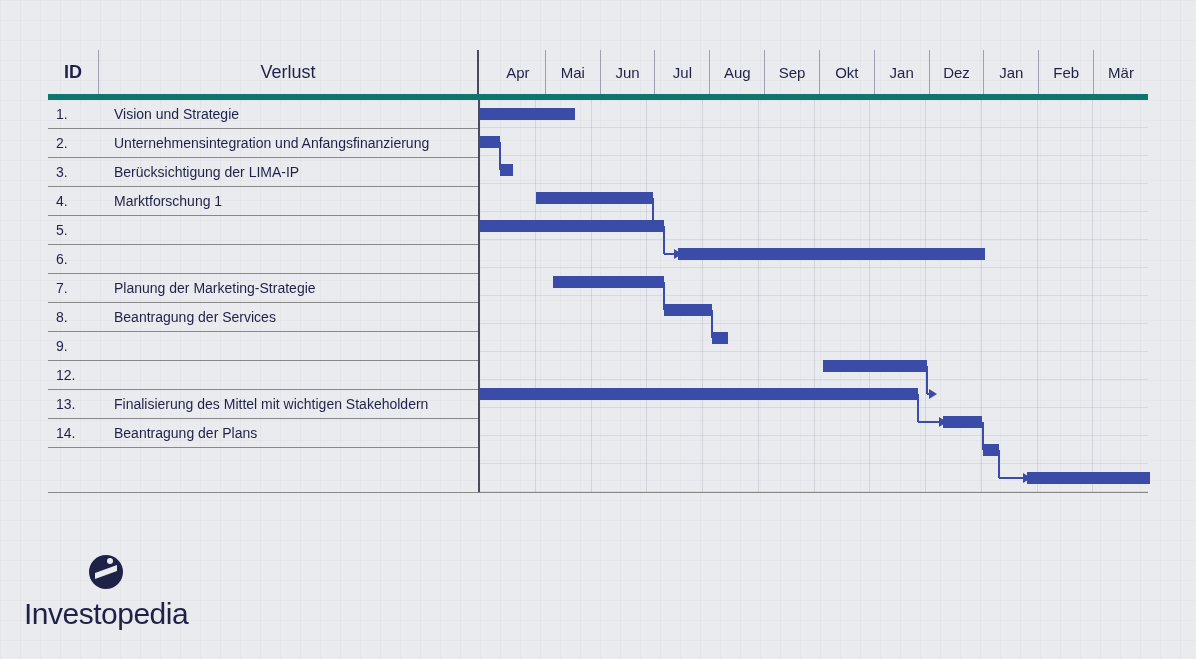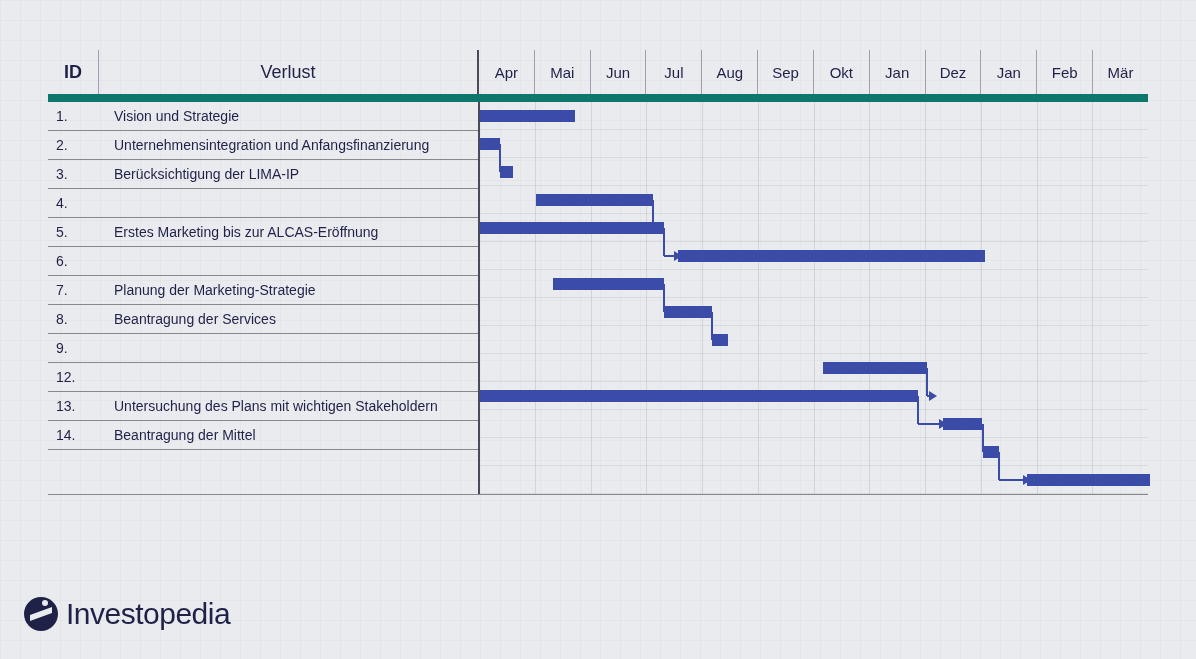--- a/index.html
+++ b/index.html
@@ -1,35 +1,35 @@
 <!DOCTYPE html>
 <html><head>
 <meta charset="utf-8">
 <style>
 html,body{margin:0;padding:0;width:1196px;height:659px;background:#eaebef;font-family:Arial,Helvetica,sans-serif;color:#1f2147;position:relative;}
 body{background-image:linear-gradient(to right,rgba(0,0,0,0.025) 1px,transparent 1px),linear-gradient(to bottom,rgba(0,0,0,0.025) 1px,transparent 1px);background-size:20px 20px;}
 .chart{position:absolute;left:48px;top:50px;width:1100px;}
-.hdr{display:flex;height:44px;border-bottom:8px solid #0f766e;}
+.hdr{display:flex;height:44px;border-bottom:6px solid #0f766e;}
 .hdr .id{width:50px;display:flex;align-items:center;justify-content:center;font-weight:600;font-size:18px;border-right:1px solid #9ca0b0;}
 .hdr .task{width:378px;display:flex;align-items:center;justify-content:center;font-weight:500;font-size:18px;border-right:2px solid #4a4a5a;}
-.hdr .months{flex:1;display:flex;}
+.hdr .months{flex:1;display:flex;padding-left:12px;}
 .hdr .months .m{flex:1;display:flex;align-items:center;justify-content:center;font-weight:500;font-size:15px;border-right:1px solid #9ca0b0;}
 .hdr .months .m:last-child{border-right:none;}
 .body{display:flex;border-bottom:1px solid #888;}
 .left{width:430px;border-right:2px solid #4a4a5a;}
 .right{flex:1;position:relative;}
 .row{height:28px;display:flex;align-items:center;border-bottom:1px solid #888;font-size:14px;}
 .row .rid{width:50px;padding-left:8px;font-weight:500;}
 .row .rtask{flex:1;padding-left:8px;}
 .grid{position:absolute;inset:0;display:flex;pointer-events:none;}
 .grid .g{flex:1;border-right:1px solid rgba(120,120,140,0.2);}
 .grid .g:last-child{border-right:none;}
 .bars{position:absolute;inset:0;}
 .bar{position:absolute;height:12px;background:#3a4ba8;}
-.logo{position:absolute;left:24px;bottom:28px;display:flex;align-items:center;gap:8px;}
+.logo{position:absolute;left:24px;bottom:28px;display:flex;align-items:center;gap:8px;flex-direction:column;}
 .logo .sw{width:34px;height:34px;border-radius:50%;background:#1f2147;position:relative;}
 .logo .sw::before{content:"";position:absolute;left:6px;top:14px;width:22px;height:6px;background:#eaebef;transform:skewY(-20deg);}
 .logo .sw::after{content:"";position:absolute;left:18px;top:3px;width:6px;height:6px;border-radius:50%;background:#eaebef;}
 .logo .txt{font-size:30px;font-weight:500;color:#1f2147;letter-spacing:-0.5px;}
 </style>
 </head>
 <body>
 
 <div class="chart">
   <div class="hdr">
@@ -59,49 +59,49 @@
         <div class="row">
           <div class="rid">2.</div>
           <div class="rtask">Unternehmensintegration und Anfangsfinanzierung</div>
         </div>
         <div class="row">
           <div class="rid">3.</div>
           <div class="rtask">Berücksichtigung der LIMA-IP</div>
         </div>
         <div class="row">
           <div class="rid">4.</div>
+          <div class="rtask">Marktforschung 1</div>
         </div>
         <div class="row">
           <div class="rid">5.</div>
-          <div class="rtask">Erstes Marketing bis zur ALCAS-Eröffnung</div>
         </div>
         <div class="row">
           <div class="rid">6.</div>
         </div>
         <div class="row">
           <div class="rid">7.</div>
           <div class="rtask">Planung der Marketing-Strategie</div>
         </div>
         <div class="row">
           <div class="rid">8.</div>
           <div class="rtask">Beantragung der Services</div>
         </div>
         <div class="row">
           <div class="rid">9.</div>
         </div>
         <div class="row">
           <div class="rid">12.</div>
         </div>
         <div class="row">
           <div class="rid">13.</div>
-          <div class="rtask">Untersuchung des Plans mit wichtigen Stakeholdern</div>
+          <div class="rtask">Finalisierung des Mittel mit wichtigen Stakeholdern</div>
         </div>
         <div class="row">
           <div class="rid">14.</div>
-          <div class="rtask">Beantragung der Mittel</div>
+          <div class="rtask">Beantragung der Plans</div>
         </div>
       </div>
     <div class="right" style="height: 392px;">
       <div class="grid">
           <div class="g"></div>
           <div class="g"></div>
           <div class="g"></div>
           <div class="g"></div>
           <div class="g"></div>
           <div class="g"></div>

